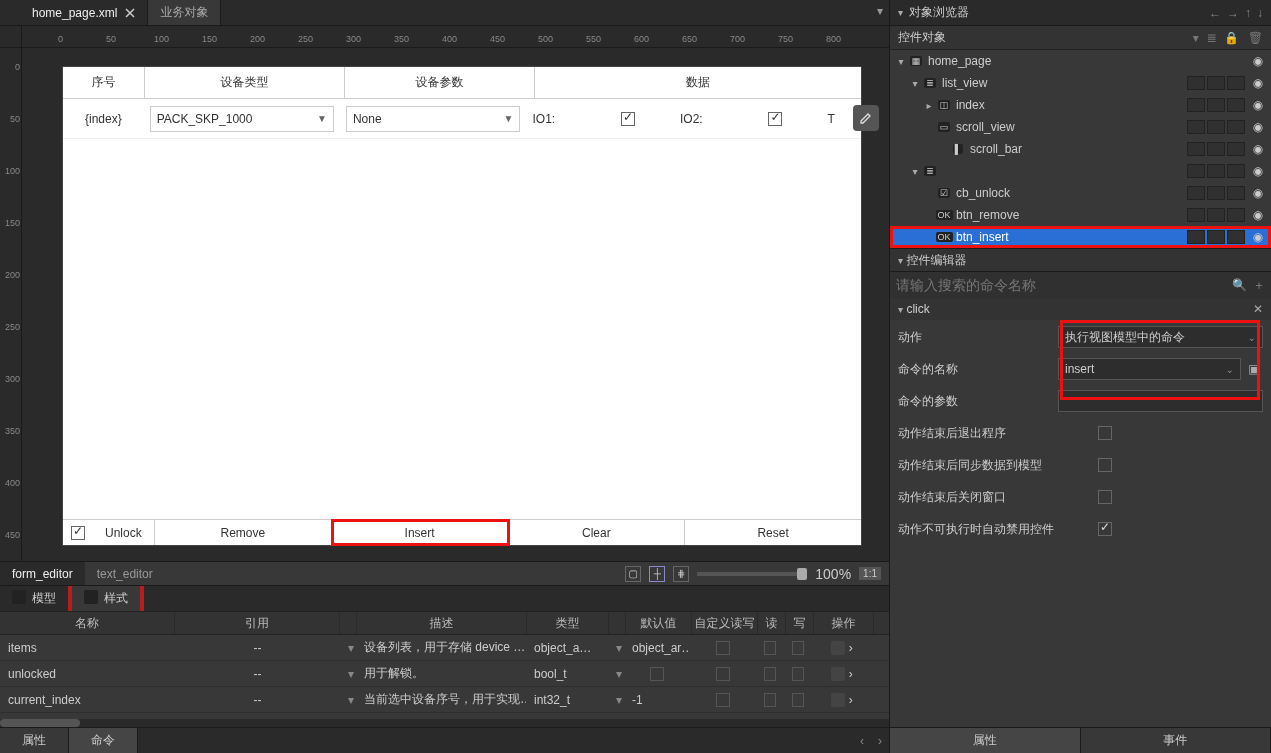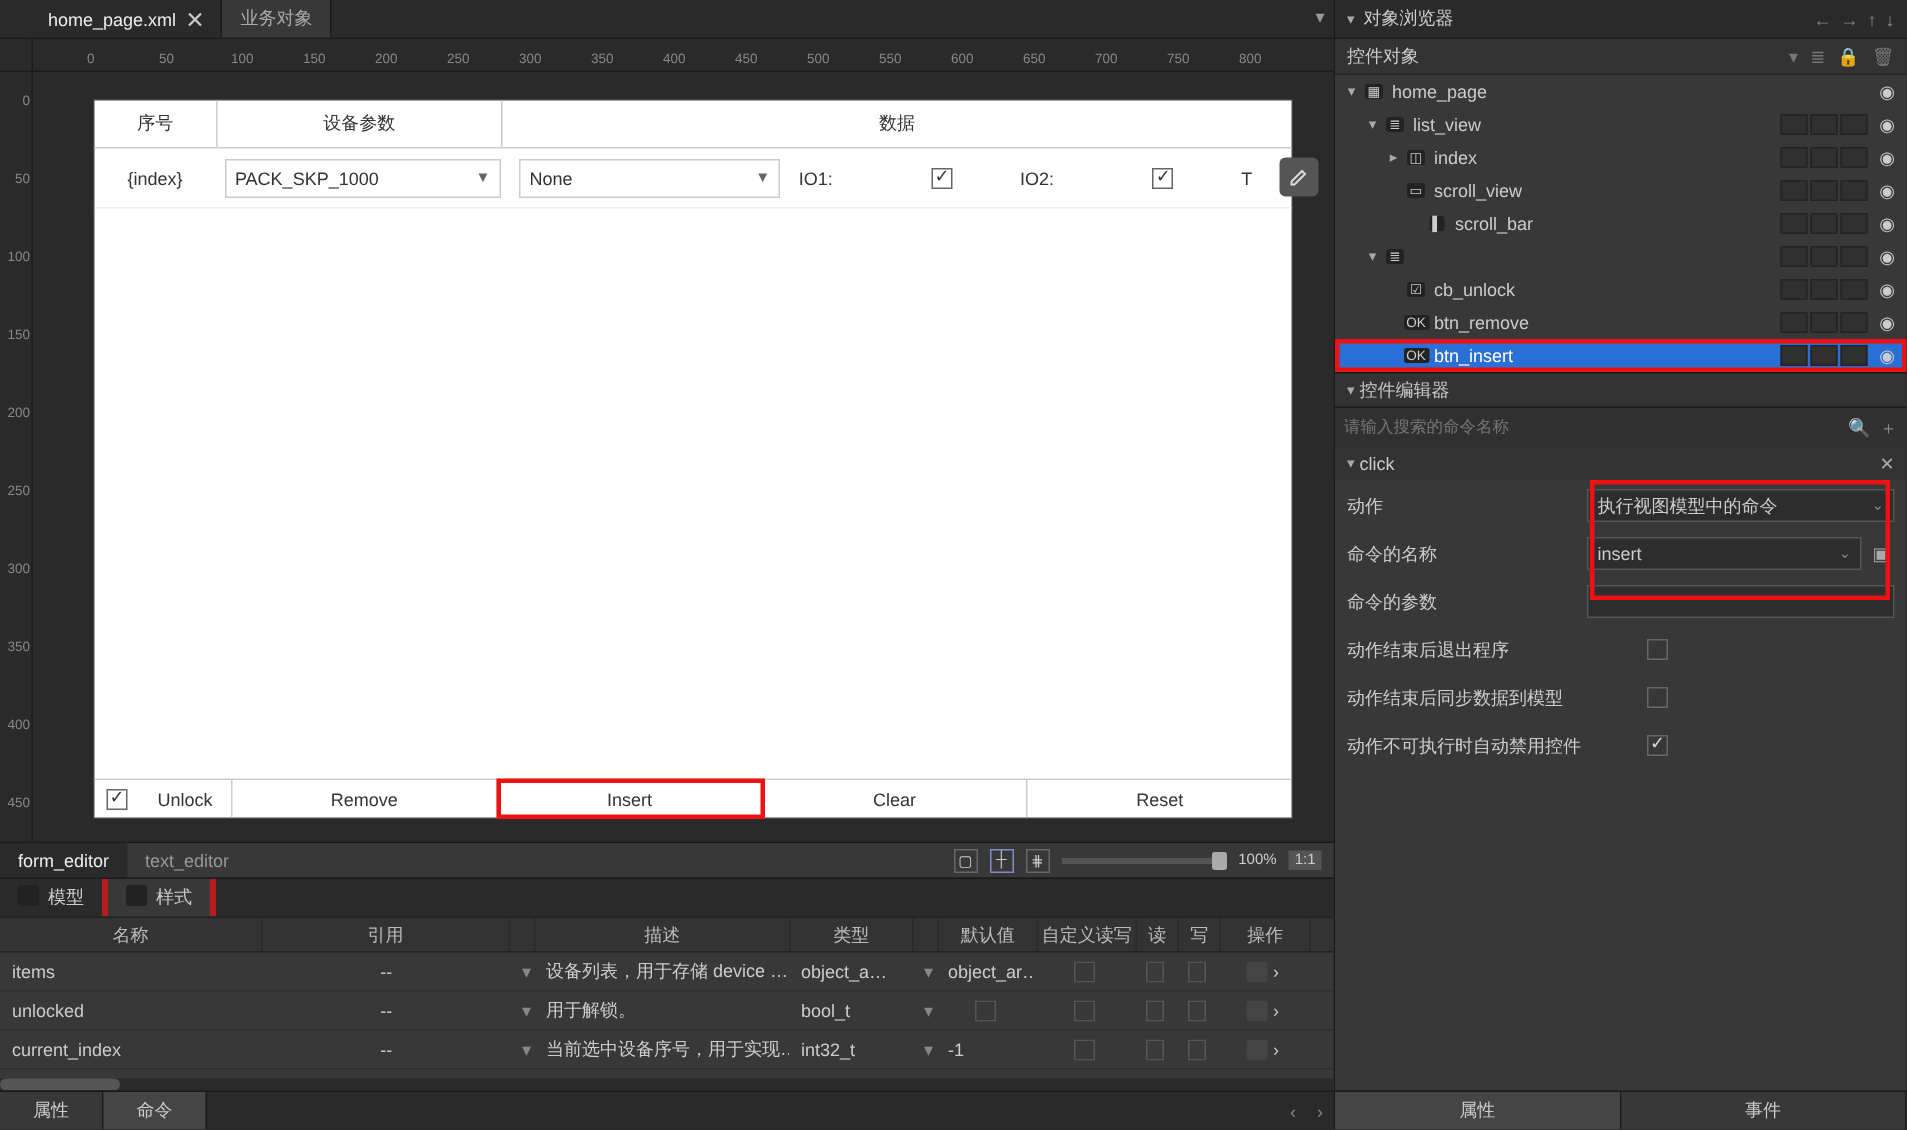--- a/index.html
+++ b/index.html
@@ -46,21 +46,21 @@
 
 .ed-footer { height: 24px; background: #383838; border-top: 1px solid #1a1a1a; display:flex; align-items:center; }
 .ed-tab { padding: 0 12px; height: 100%; display:flex; align-items:center; color:#999; }
 .ed-tab.active { background: #2a2a2a; color: #eee; }
 .ed-spacer { flex: 1; }
 .ed-right { display:flex; align-items:center; gap: 8px; padding: 0 8px; }
 .ed-icon { width: 16px; height:16px; border:1px solid #666; display:flex; align-items:center;justify-content:center; font-size:10px; }
 .ed-icon.active { border-color:#88c; }
 .zoom-track { width: 110px; height: 4px; background: #555; position: relative; }
 .zoom-thumb { position:absolute; top:-4px; right: 0; width: 10px; height: 12px; background: #aaa; border-radius:2px; }
-.zoom-pct { font-size:10px; color:#ccc; }
+.zoom-pct { font-size:14px; color:#ccc; }
 .zoom-11 { padding: 1px 4px; background:#555; font-size:10px; }
 
 
 .ms-tabs { height: 26px; background:#2a2a2a; border-top:1px solid #1a1a1a; display:flex; align-items:stretch; }
 .ms-tab { padding: 4px 12px; display:flex; align-items:flex-start; gap:6px; background:#383838; border-right:4px solid #b91c1c; }
 .ms-tab.active { background:#2a2a2a; }
 .ms-icon { width:14px; height:14px; background:#222; border-radius:2px; display:inline-block; }
 
 
 .model-table { background:#383838; }
@@ -100,21 +100,21 @@
 .tree-label { flex:1; }
 .tree-eye { width:18px; text-align:center; color:#ccc; }
 .tree-slots { display:flex; gap:2px; margin-right:4px; }
 .tree-slot { width: 18px; height: 14px; border:1px solid #222; background:#303030; }
 .ind-0 { padding-left:4px; } .ind-1 { padding-left:18px; } .ind-2 { padding-left:32px; } .ind-3 { padding-left:46px; }
 .highlight-red-inset { box-shadow: inset 0 0 0 3px #e11; }
 
 .rp-section-head { height:24px; background:#333; display:flex; align-items:center; padding:0 8px; border-top:1px solid #1a1a1a; border-bottom:1px solid #1a1a1a; }
 
 .rp-search { height: 26px; display:flex; align-items:center; padding:0 6px; gap:6px; background:#303030; }
-.rp-search input { flex:1; background:transparent; border:none; color:#ccc; font-size:11px; outline:none; }
+.rp-search input { flex:1; background:transparent; border:none; color:#ccc; font-size:14px; outline:none; }
 .rp-search .icon { color:#888; }
 
 .rp-event { height:22px; background:#333; display:flex; align-items:center; padding:0 8px; }
 .rp-event .close { margin-left:auto; color:#aaa; }
 
 .rp-form { padding: 4px 8px; display:flex; flex-direction:column; gap:6px; position:relative; }
 .rp-form-row { display:flex; align-items:center; height: 26px; }
 .rp-label { width: 160px; color:#ccc; }
 .rp-select { flex:1; height: 22px; border:1px solid #555; background:#2d2d2d; display:flex; align-items:center; padding: 0 6px; justify-content:space-between; }
 .rp-select .caret { font-size:10px; color:#888; }
@@ -183,20 +183,21 @@
       <span class="ruler-vtick" style="top:326px">300</span>
       <span class="ruler-vtick" style="top:378px">350</span>
       <span class="ruler-vtick" style="top:430px">400</span>
       <span class="ruler-vtick" style="top:482px">450</span>
     </div>
 
     <div class="canvas-zone">
       <div class="canvas-page">
         <div class="cp-header">
           <div class="cp-hcell col-0">序号</div>
+          <div class="cp-hcell col-1">设备类型</div>
           <div class="cp-hcell col-2">设备参数</div>
           <div class="cp-hcell" style="flex:1">数据</div>
         </div>
         <div class="cp-row">
           <div class="cp-cell col-0" style="justify-content:center">{index}</div>
           <div class="cp-cell col-1">
               <div class="cp-dd">
                 <span>PACK_SKP_1000</span>
                 <span class="caret">▼</span>
               </div>
@@ -532,20 +533,24 @@
     </div>
     <div class="rp-form-row">
       <div class="rp-label" style="width:200px">动作结束后退出程序</div>
       <span class="rp-cb"></span>
     </div>
     <div class="rp-form-row">
       <div class="rp-label" style="width:200px">动作结束后同步数据到模型</div>
       <span class="rp-cb"></span>
     </div>
     <div class="rp-form-row">
+      <div class="rp-label" style="width:200px">动作结束后关闭窗口</div>
+      <span class="rp-cb"></span>
+    </div>
+    <div class="rp-form-row">
       <div class="rp-label" style="width:200px">动作不可执行时自动禁用控件</div>
       <span class="rp-cb checked"></span>
     </div>
   </div>
 
   <div style="flex:1"></div>
 
   <div class="bottom-tabs right">
     <div class="bottom-tab" style="flex:1">属性</div>
     <div class="bottom-tab active" style="flex:1">事件</div>

